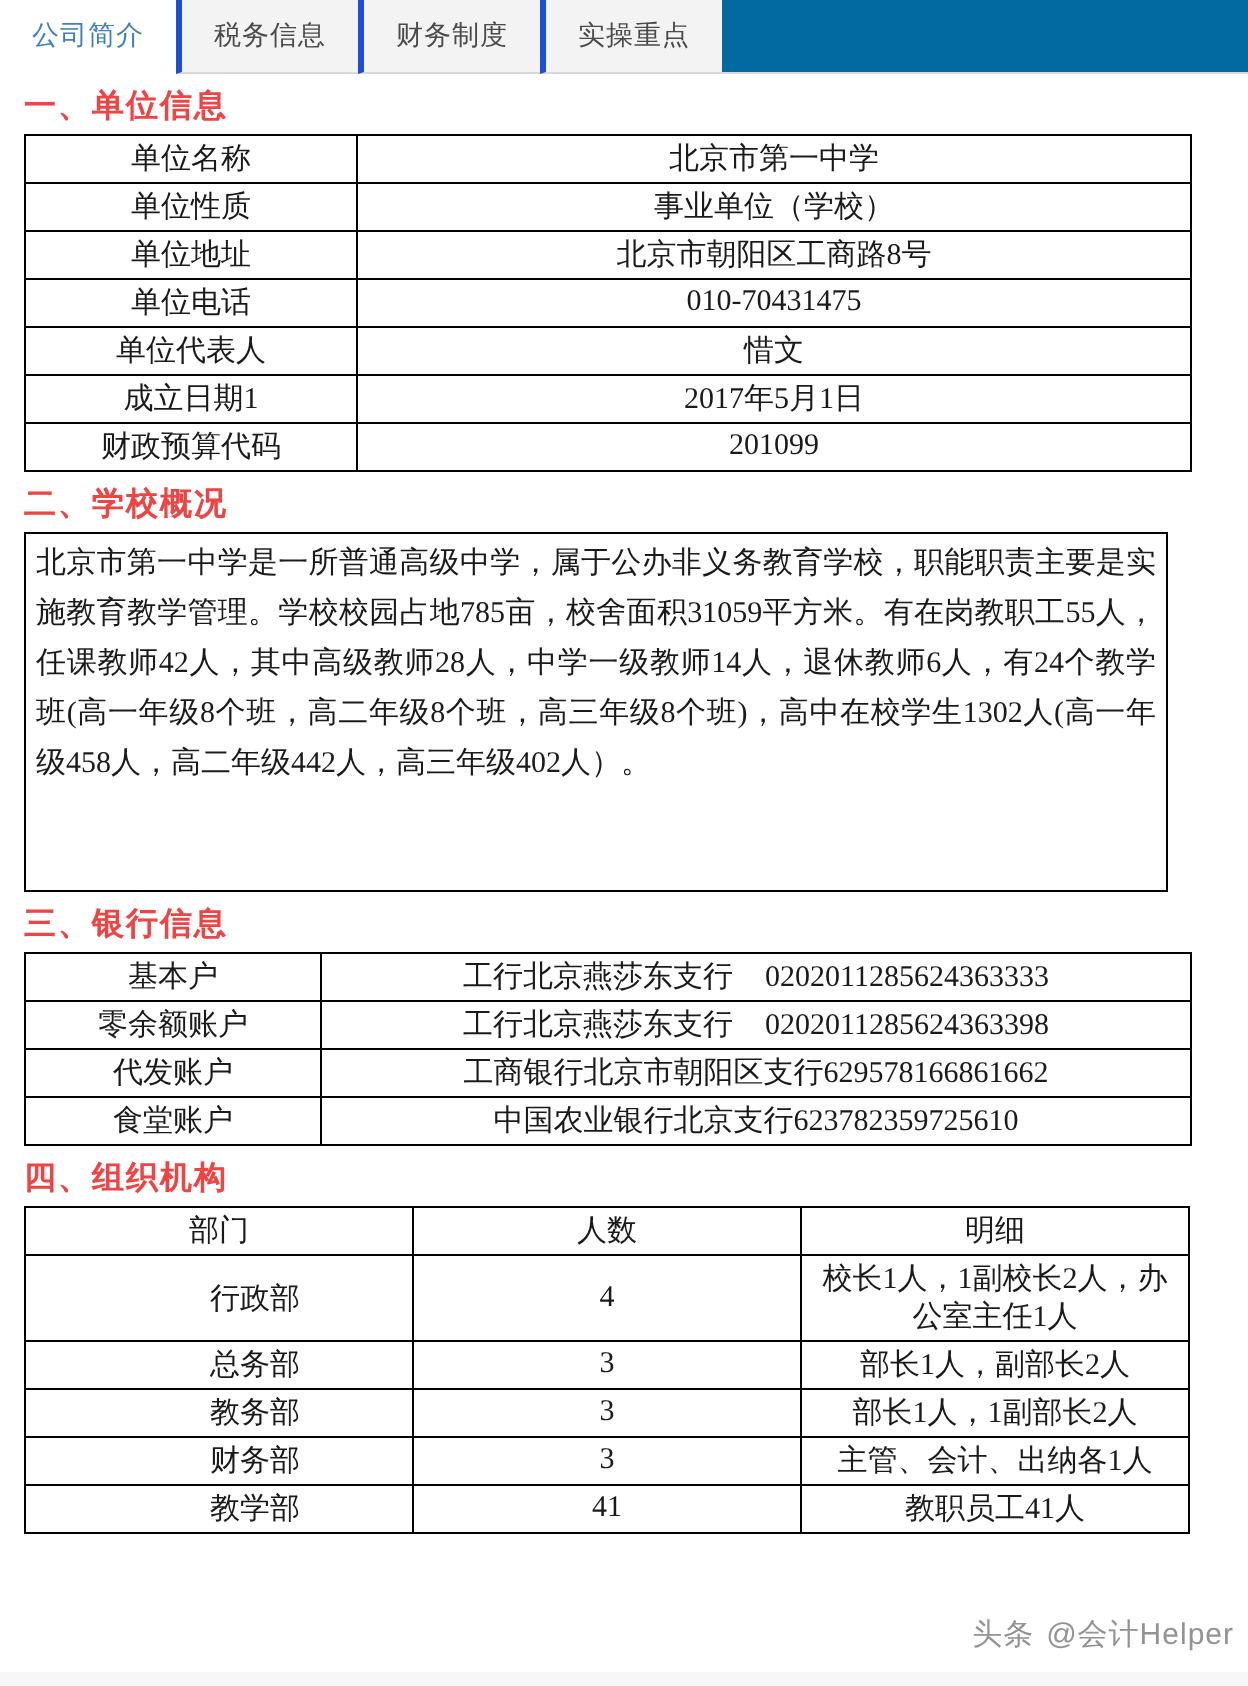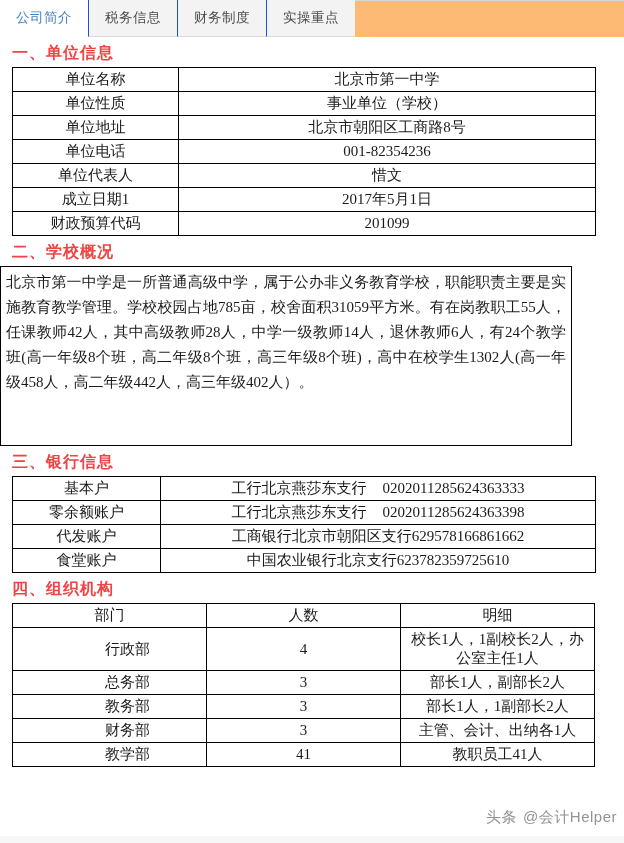--- a/index.html
+++ b/index.html
@@ -14,23 +14,23 @@
     font-family: "Liberation Serif", "DejaVu Serif", serif;
     color: #1a1a1a;
     overflow: hidden;
     position: relative;
   }
 
   
   .tabbar {
     position: relative;
     height: 37px;
-    background: #fdba74;
+    background: #0369a1;
     display: flex;
-    align-items: flex-start;
+    align-items: flex-end;
   }
   .tabs {
     position: relative;
     display: flex;
     align-items: stretch;
     height: 37px;
     z-index: 2;
   }
   .tab {
     display: flex;
@@ -40,21 +40,21 @@
     font-family: "Liberation Sans", "DejaVu Sans", sans-serif;
     font-size: 13.5px;
     letter-spacing: 0.5px;
     color: #4a4a4a;
     background: #f3f3f3;
     border-bottom: 1px solid #d8d8d8;
     box-sizing: border-box;
     cursor: pointer;
     user-select: none;
   }
-  .tab + .tab { border-left: 1px solid #1d4ed8; }
+  .tab + .tab { border-left: 3px solid #1d4ed8; }
   .tab.active {
     background: #ffffff;
     color: #3f7fbf;
     border-bottom: 1px solid #ffffff;
   }
   .tabbar-rest {
     flex: 1;
     background: #f3f3f3;
     border-bottom: 1px solid #d8d8d8;
     border-left: 1px solid #e4e4e4;
@@ -111,20 +111,21 @@
   table.bank td.value .bank-acct { display: inline-block; margin-left: 16px; }
 
   
   table.org { width: 583px; }
   table.org td.dept { width: 116px; padding-left: 40px; }
   table.org td.count { width: 84px; }
   table.org td.detail { width: 383px; }
 
   
   .para-box {
+    margin-left: 12px;
     width: 572px;
     height: 180px;
     border: 1px solid #000000;
     box-sizing: border-box;
     padding: 3px 5px 0 5px;
     font-size: 15px;
     line-height: 25px;
     text-align: justify;
     text-justify: inter-ideograph;
     letter-spacing: 0px;
@@ -190,21 +191,21 @@
       <tr>
         <td class="label">单位性质</td>
         <td class="value">事业单位（学校）</td>
       </tr>
       <tr>
         <td class="label">单位地址</td>
         <td class="value">北京市朝阳区工商路8号</td>
       </tr>
       <tr>
         <td class="label">单位电话</td>
-        <td class="value">001-82354236</td>
+        <td class="value">010-70431475</td>
       </tr>
       <tr>
         <td class="label">单位代表人</td>
         <td class="value">惜文</td>
       </tr>
       <tr>
         <td class="label">成立日期1</td>
         <td class="value">2017年5月1日</td>
       </tr>
       <tr>

